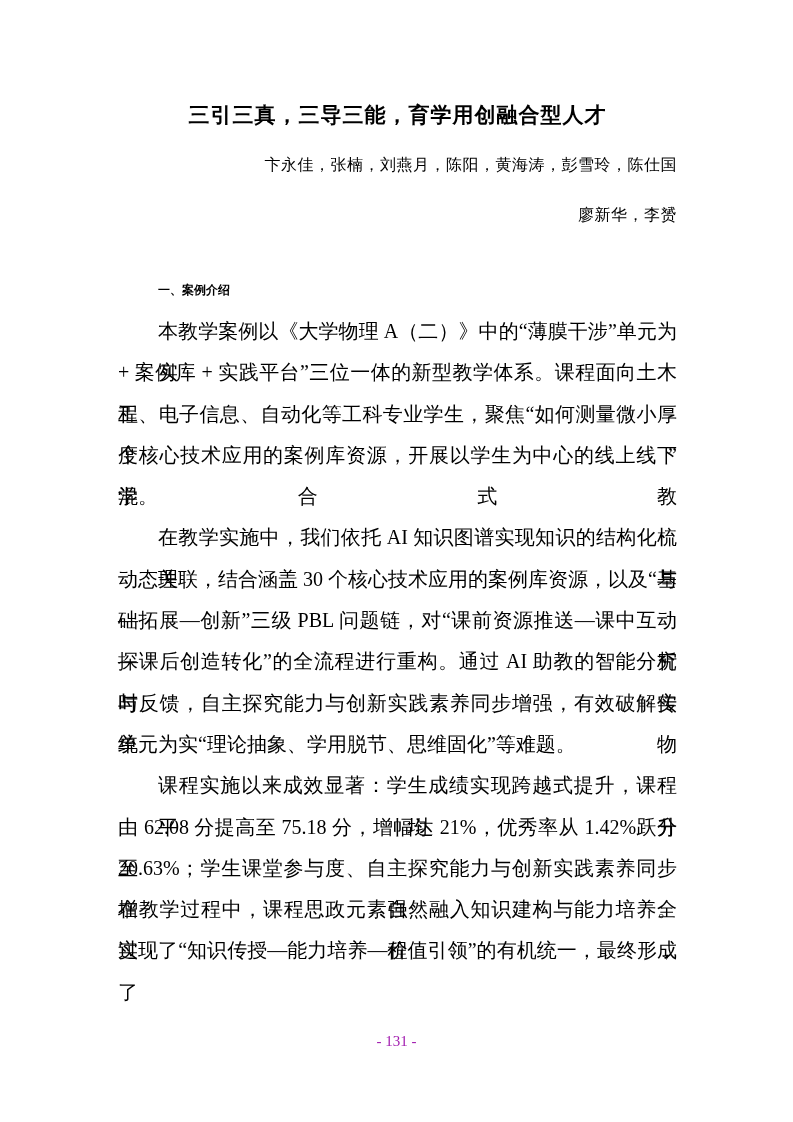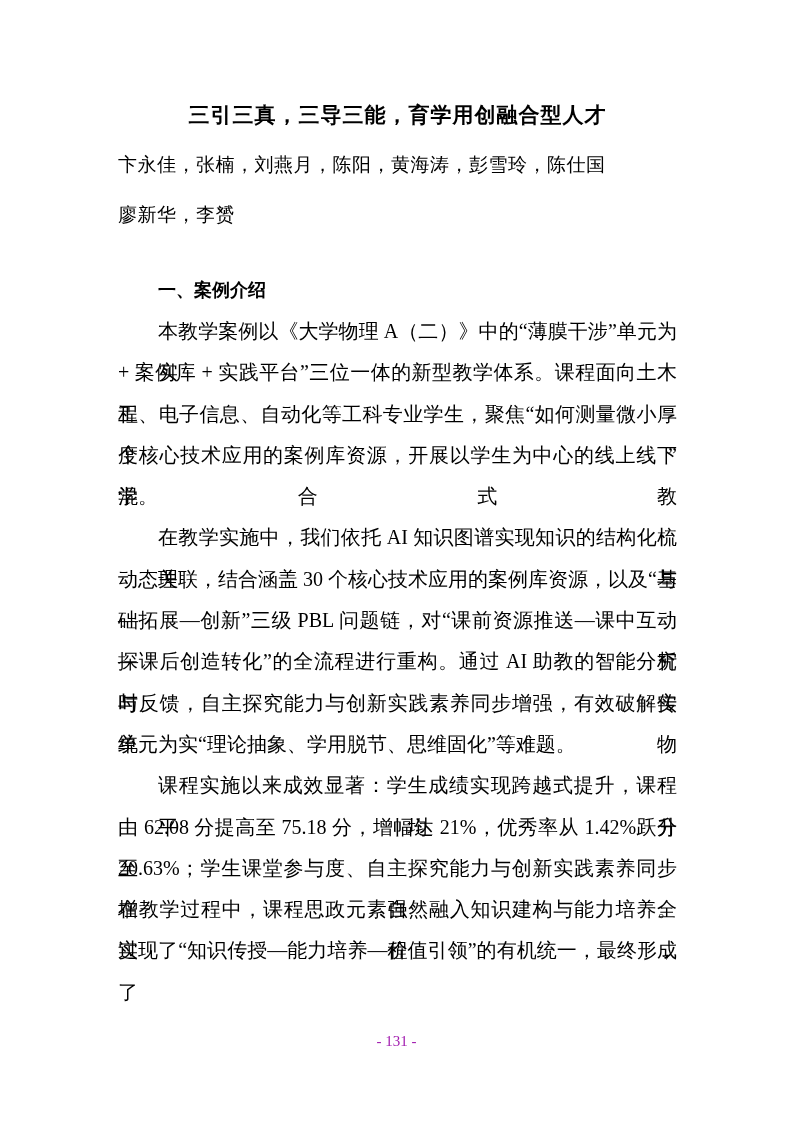--- a/index.html
+++ b/index.html
@@ -21,31 +21,31 @@
   .title {
     margin: 0;
     font-size: 21px;
     font-weight: bold;
     text-align: center;
     line-height: 34px;
     letter-spacing: 1px;
   }
   .authors {
     margin-top: 8px;
-    font-size: 19px;
-    text-align: left;
+    font-size: 16px;
+    text-align: right;
   }
   .authors .author-line {
     line-height: 50px;
     letter-spacing: 0.5px;
   }
   .section-heading {
     margin: 30px 0 0 0;
     padding-left: 40px;
-    font-size: 18px;
+    font-size: 12px;
     font-weight: bold;
     line-height: 41px;
   }
   .body-text {
     font-size: 20px;
   }
   .body-text .line {
     line-height: 41.3px;
     height: 41.3px;
     white-space: nowrap;

